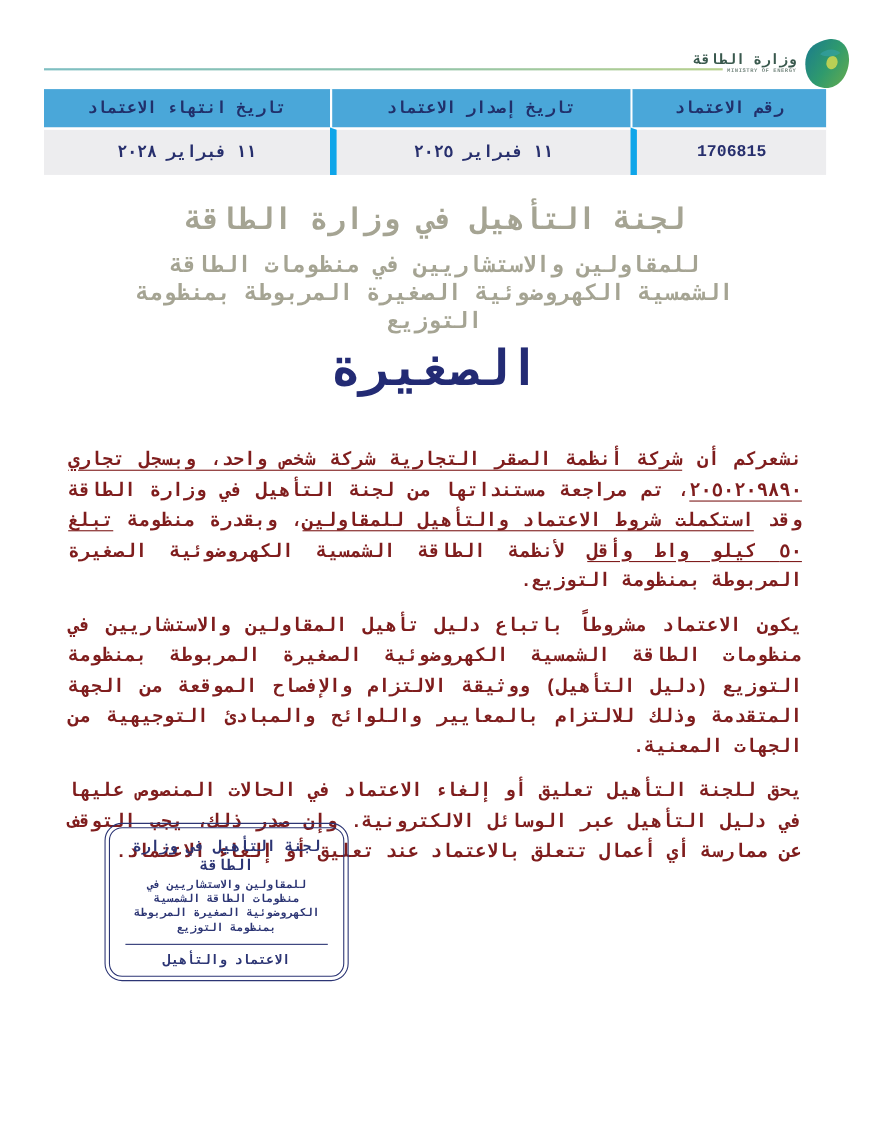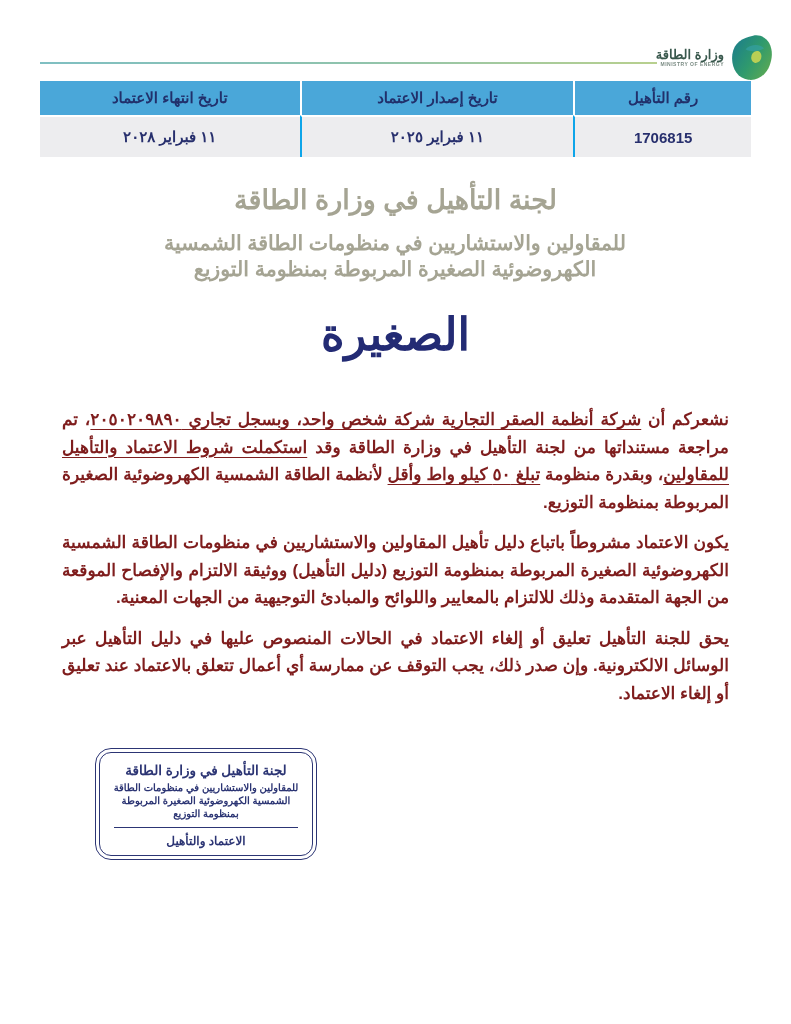--- a/index.html
+++ b/index.html
@@ -1,20 +1,20 @@
 <!DOCTYPE html>
 <html lang="ar"><head>
 <meta charset="utf-8">
 <style>
   * { margin:0; padding:0; box-sizing:border-box; }
   html,body { background:#ffffff; }
   .page {
     position:relative; width:791px; height:896px; margin:0 auto;
     background:#ffffff; overflow:hidden;
-    font-family:Liberation Sans, sans-serif;
+    font-family:Liberation Mono, monospace;
   }
 
   
   .logo-wrap { position:absolute; top:34px; right:16px; display:flex; align-items:center; gap:5px; direction:ltr; }
   .logo-text { text-align:right; line-height:1.1; }
   .logo-ar { font-size:13px; font-weight:bold; color:#39584d; }
   .logo-en { font-size:5px; letter-spacing:0.5px; color:#7b8c84; font-weight:bold; }
   .logo-mark { width:46px; height:48px; }
   .head-rule {
     position:absolute; top:62px; left:40px; width:617px; height:2px;
@@ -23,21 +23,21 @@
 
   
   .info-table { position:absolute; top:81px; left:40px; width:711px; border-collapse:separate; border-spacing:0; direction:rtl; }
   .info-table th {
     background:#4aa7d9; color:#21306b; font-size:15px; font-weight:bold;
     padding:8px 10px; text-align:center; border-left:2px solid #ffffff;
   }
   .info-table th:last-child { border-left:none; }
   .info-table td {
     background:#ededef; color:#272f6d; font-size:15px; font-weight:bold;
-    padding:11px 10px; text-align:center; border-left:2px solid #0ea5e9; border-top:2px solid #ffffff;
+    padding:11px 10px; text-align:center; border-left:6px solid #0ea5e9; border-top:2px solid #ffffff;
   }
   .info-table td:last-child { border-left:none; }
   .col-num { width:25%; } .col-issue { width:38.5%; } .col-expiry { width:36.5%; }
 
   
   .committee-title {
     position:absolute; top:184px; left:0; width:100%; text-align:center;
     color:#a5a493; font-size:27px; font-weight:bold; direction:rtl;
   }
   .committee-scope {
@@ -95,21 +95,21 @@
       <ellipse cx="24" cy="21" rx="4.6" ry="5.6" fill="#b9cf55" transform="rotate(18 24 21)"></ellipse>
       <path d="M14 14 C19 9 27 9 31 13 C27 16 19 17 14 14 Z" fill="#36a3b0" opacity="0.55"></path>
     </svg>
   </div>
 
   <div class="head-rule"></div>
 
   <table class="info-table" dir="rtl">
     <thead>
       <tr>
-        <th class="col-num">رقم التأهيل</th>
+        <th class="col-num">رقم الاعتماد</th>
         <th class="col-issue">تاريخ إصدار الاعتماد</th>
         <th class="col-expiry">تاريخ انتهاء الاعتماد</th>
       </tr>
     </thead>
     <tbody>
       <tr>
         <td>1706815</td>
         <td>١١ فبراير ٢٠٢٥</td>
         <td>١١ فبراير ٢٠٢٨</td>
       </tr>

